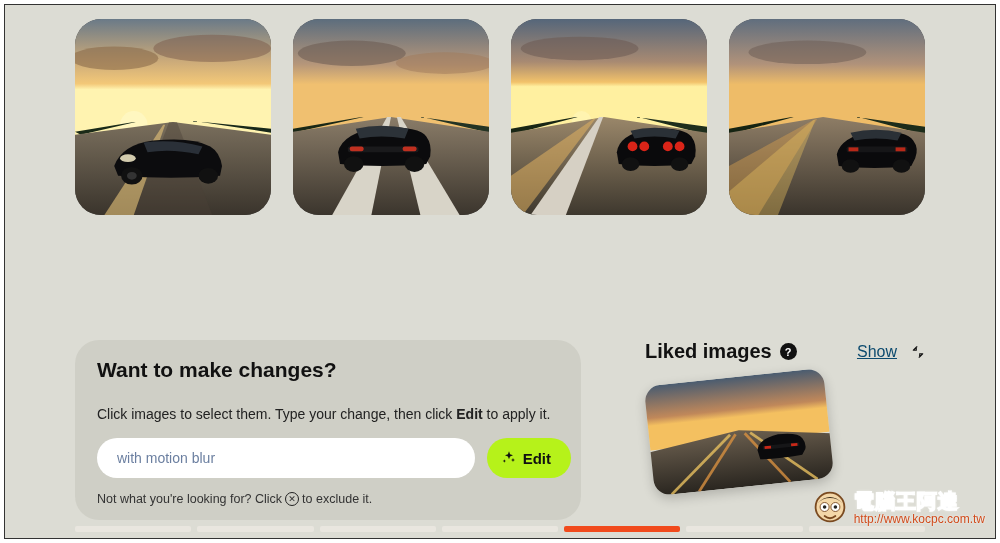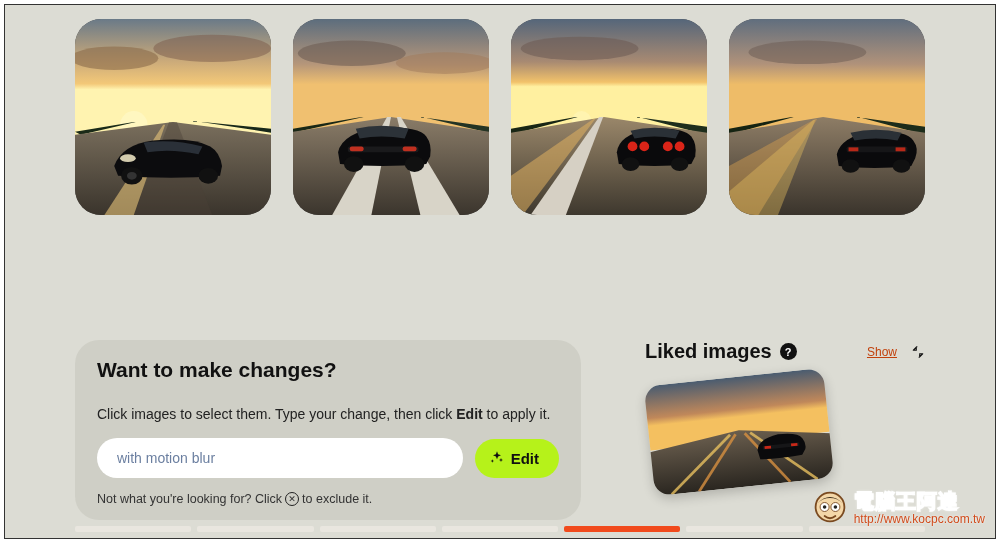--- a/index.html
+++ b/index.html
@@ -40,38 +40,37 @@
     left: 70px; right: 70px; bottom: 18px;
     display: flex;
     gap: 28px;
     align-items: stretch;
   }
 
   .edit-card {
     flex: 1 1 auto;
     background: #cfcfc6;
     border-radius: 24px;
-    padding: 18px 22px 14px 22px;
+    padding: 18px 10px 14px 22px;
   }
   .edit-card h2 {
     font-size: 21px;
     font-weight: 700;
     color: #111;
     margin-bottom: 10px;
   }
   .edit-card .instr {
     font-size: 14px;
     color: #222;
     margin-bottom: 16px;
     margin-top: 24px;
   }
   .edit-card .instr b { font-weight: 700; }
   .input-row {
     display: flex;
-    align-items: center;
     gap: 12px;
     margin-bottom: 14px;
   }
   .text-pill {
     flex: 1 1 auto;
     background: #fff;
     border-radius: 999px;
     padding: 12px 20px;
     font-size: 14px;
     color: #6b7fa0;
@@ -131,22 +130,22 @@
     border-radius: 50%;
     background: #111;
     color: #fff;
     font-size: 11px;
     font-weight: 700;
     display: inline-flex;
     align-items: center; justify-content: center;
   }
   .liked-head .spacer { flex: 1; }
   .show-link {
-    font-size: 12px;
-    color: #c2410c;
+    font-size: 16px;
+    color: #0c4a6e;
     text-decoration: underline;
     cursor: pointer;
     font-weight: 500;
     text-align: center;
   }
   .collapse-ic {
     width: 14px; height: 14px;
     margin-left: 6px;
   }
   .liked-thumb {

